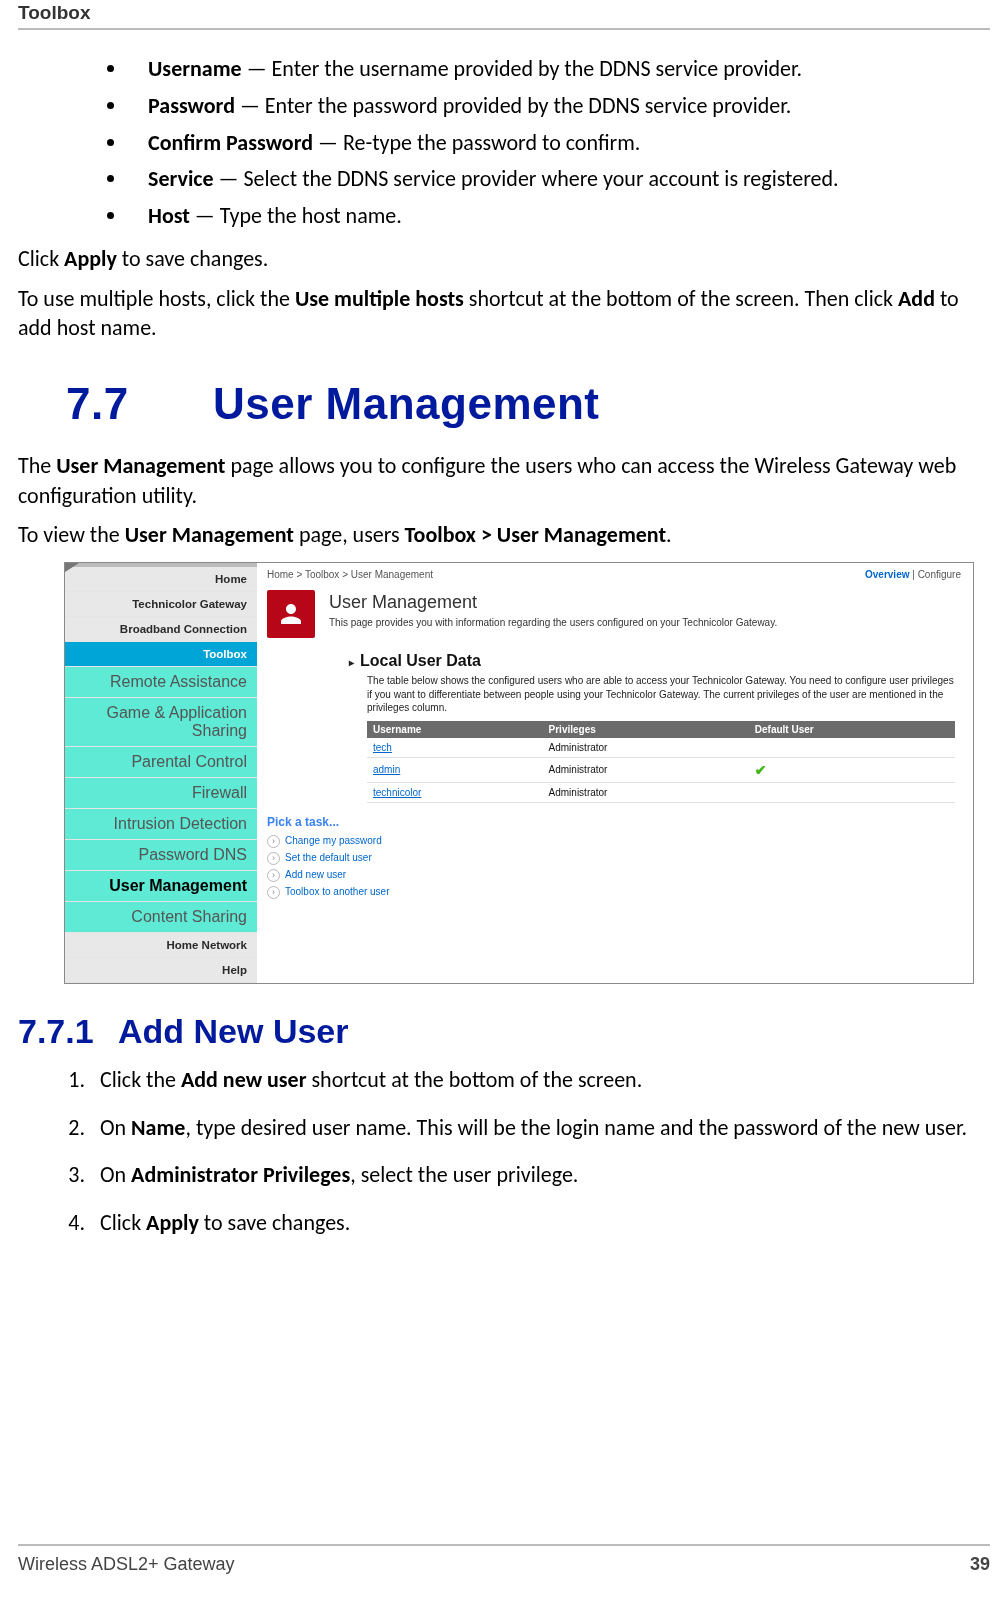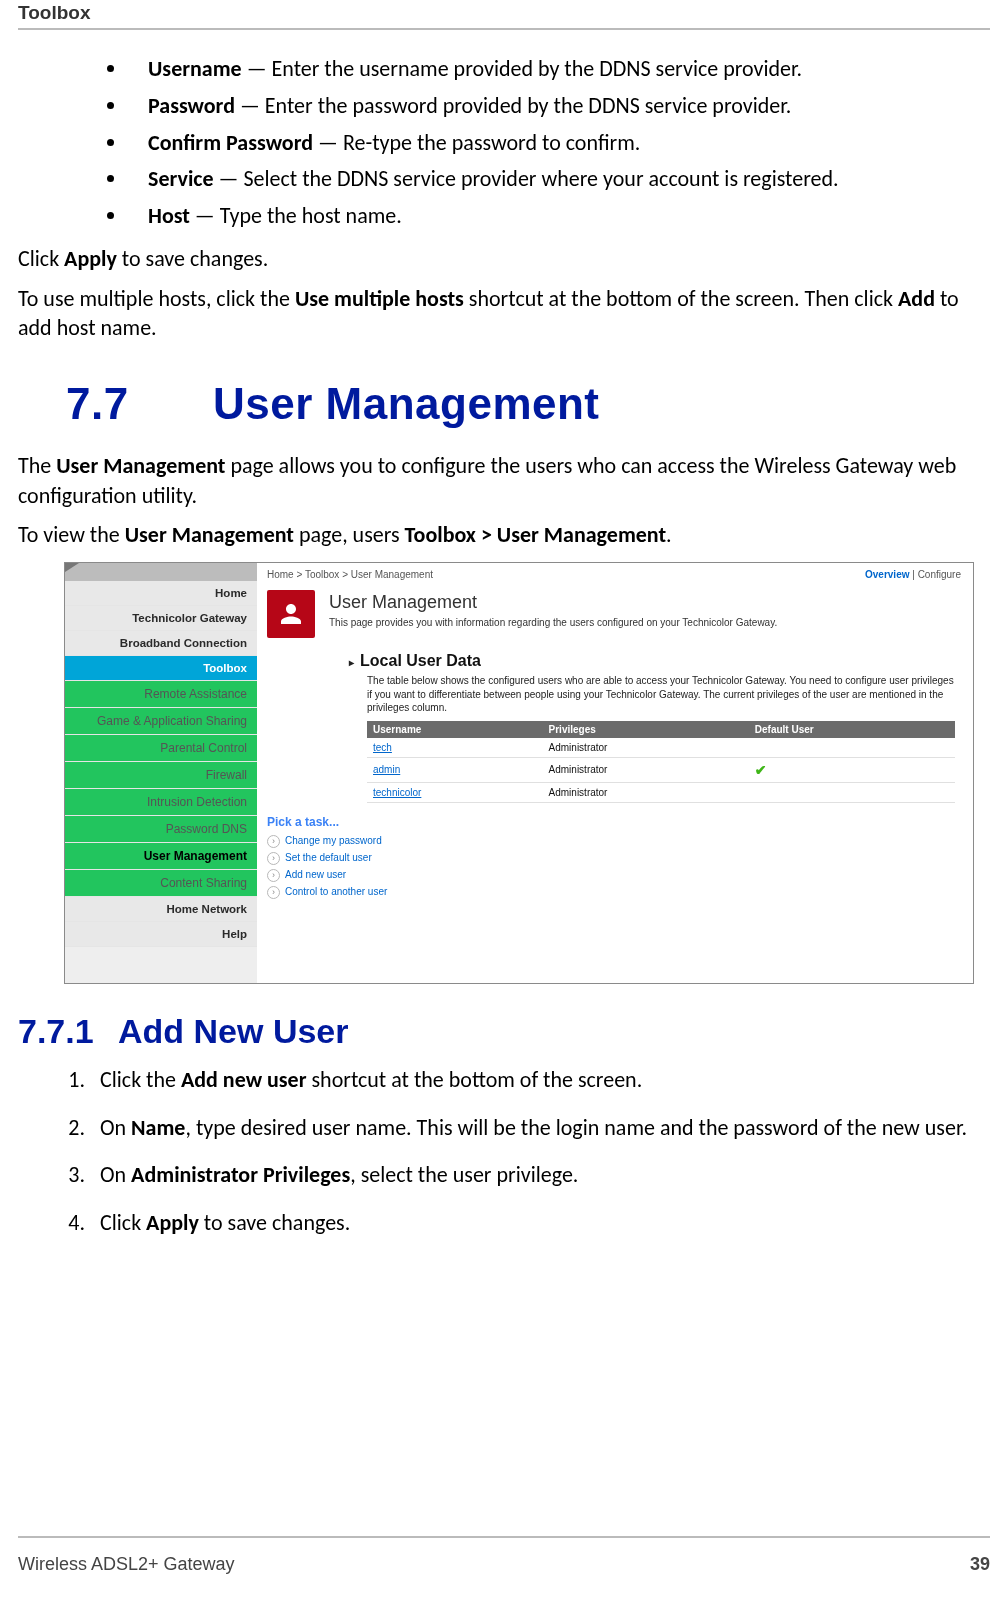--- a/index.html
+++ b/index.html
@@ -72,21 +72,21 @@
     margin-bottom: 18px;
     padding-left: 10px;
     line-height: 1.35;
   }
   .footer {
     position: absolute;
     bottom: 22px;
     left: 18px;
     right: 18px;
     border-top: 2px solid #bbb;
-    padding-top: 16px;
+    padding-top: 8px;
     font-family: Arial, sans-serif;
     font-size: 18px;
     color: #444;
     display:flex;
     justify-content: space-between;
   }
   .footer .page-num { font-weight: bold; }
 
   
   .shot-wrap {
@@ -130,23 +130,23 @@
     background: #e8e8e8;
     font-size: 11.5px;
   }
   .nav-row.active-sec {
     background: #00a5d8;
     color: #fff;
     font-size: 11.5px;
   }
   .nav-row.item {
     font-weight: normal;
-    font-size: 12px;
+    font-size: 16px;
     color: #555;
-    background:#22c55e;
+    background:#5eead4;
   }
   .nav-row.item.bold-item { font-weight: bold; color:#000; }
   .shot-main { flex:1; background:#fff; display:flex; flex-direction:column; }
   .shot-crumb {
     display:flex; justify-content: space-between;
     padding: 6px 12px 0 10px;
     color:#555; font-size: 10px;
   }
   .ov-link { color:#0066cc; font-weight:bold; }
   .shot-header {
@@ -285,21 +285,21 @@
             </tr>
           </tbody>
         </table>
       </div>
 
       <div class="shot-tasks">
         <h4>Pick a task...</h4>
         <div class="task-row"><span class="arrow-circle">›</span><a>Change my password</a></div>
         <div class="task-row"><span class="arrow-circle">›</span><a>Set the default user</a></div>
         <div class="task-row"><span class="arrow-circle">›</span><a>Add new user</a></div>
-        <div class="task-row"><span class="arrow-circle">›</span><a>Control to another user</a></div>
+        <div class="task-row"><span class="arrow-circle">›</span><a>Toolbox to another user</a></div>
       </div>
 
     </div>
   </div>
 
   <div class="sub-head">
     <span class="num2">7.7.1</span><span>Add New User</span>
   </div>
 
   <ol class="steps">

